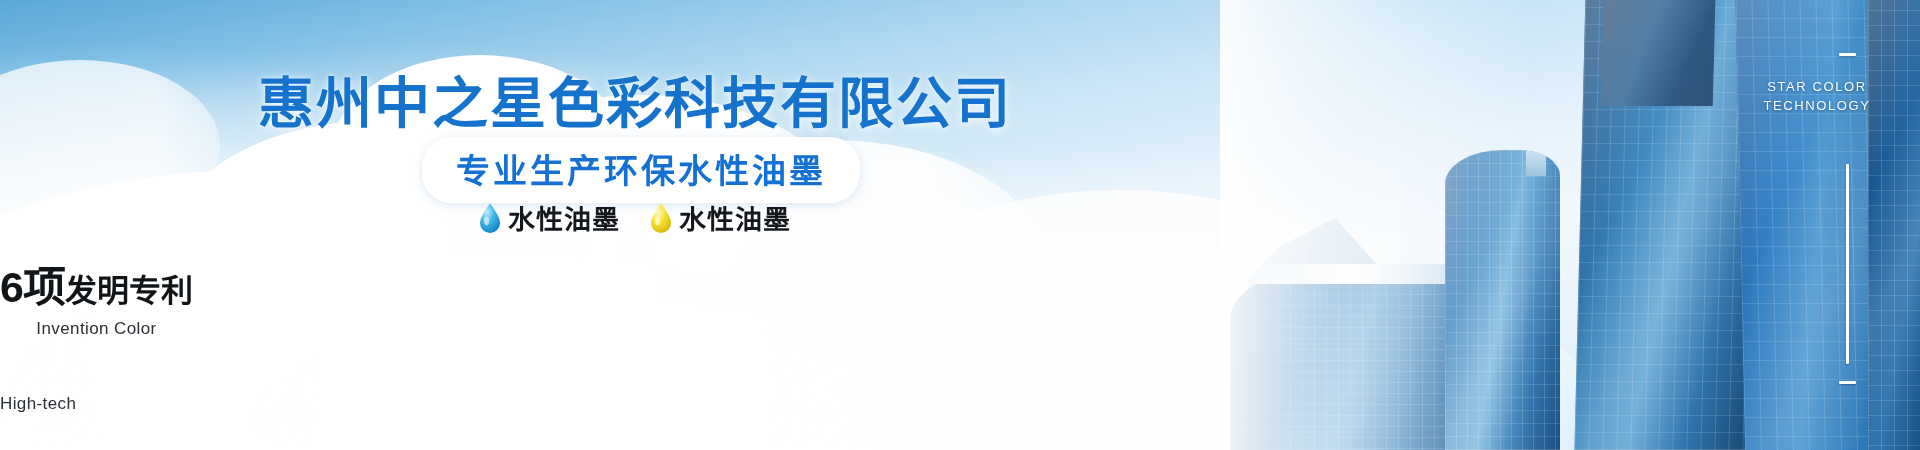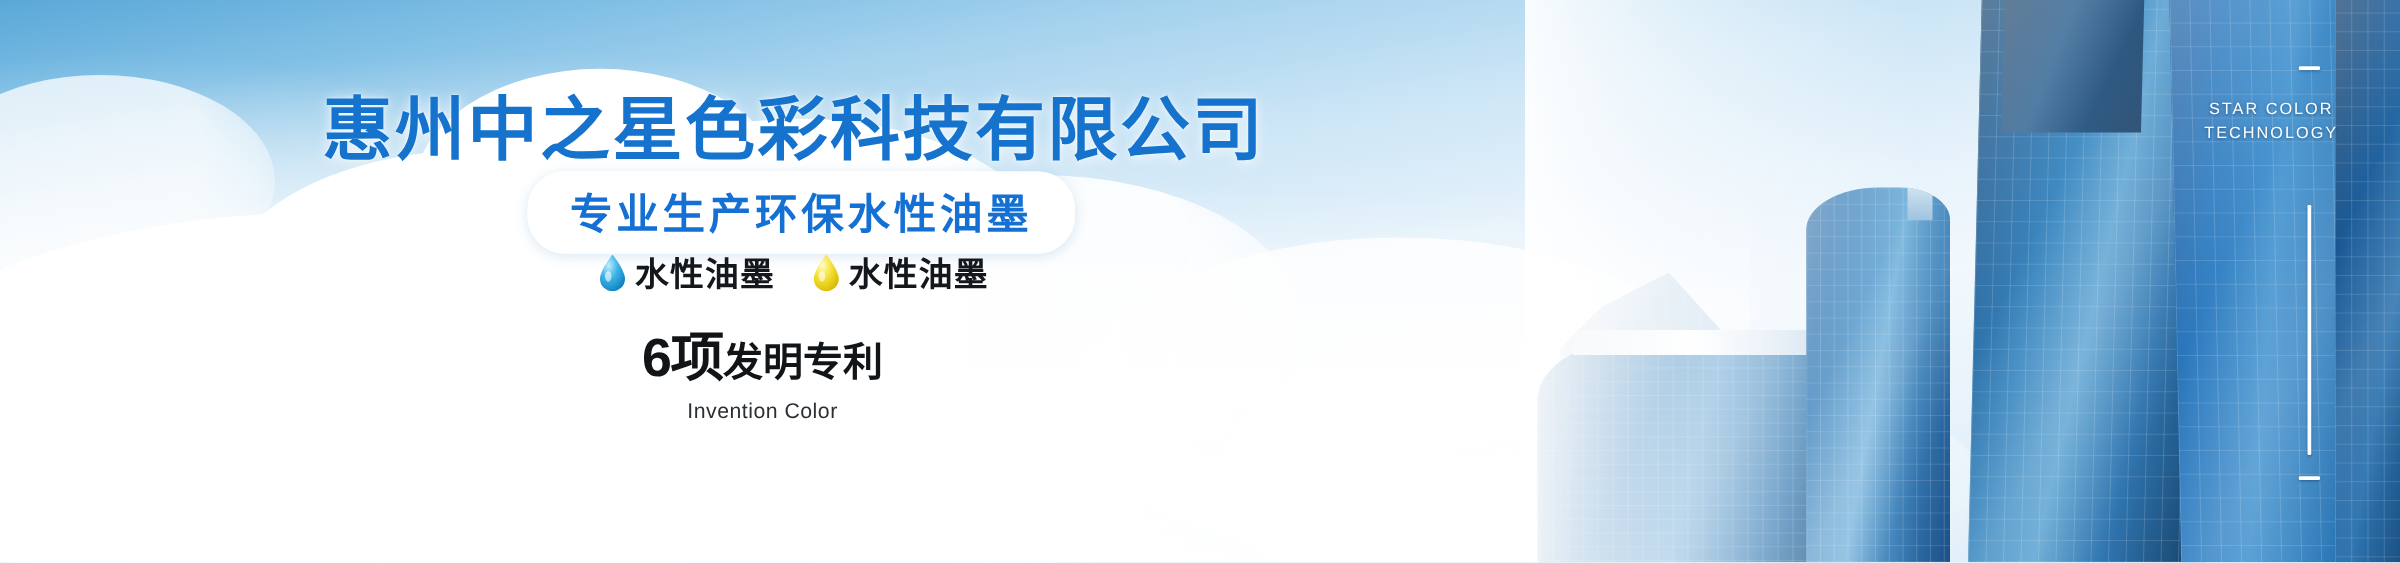--- a/index.html
+++ b/index.html
@@ -240,20 +240,21 @@
     letter-spacing:1px;
     white-space:nowrap;
   }
   .drop{width:22px; height:30px; display:block;}
 
   .creds{
     position:absolute;
     left:0; right:0; top:262px;
     display:flex; justify-content:center; align-items:flex-start;
     gap:50px;
+    flex-direction:column;
   }
   .cred{text-align:center;}
   .cred-cn{
     font-size:32px;
     font-weight:bold;
     color:#111518;
     letter-spacing:0px;
     white-space:nowrap;
     line-height:1.2;
   }
@@ -383,18 +384,19 @@
     </div>
 
     <div class="creds">
 
       <div class="cred">
         <div class="cred-cn"><span class="big">6</span><span class="big">项</span><span>发明专利</span></div>
         <div class="cred-en">Invention Color</div>
       </div>
 
       <div class="cred">
+        <div class="cred-en">High-tech</div>
       </div>
 
     </div>
 
   </div>
 </div>
 
 </body></html>

